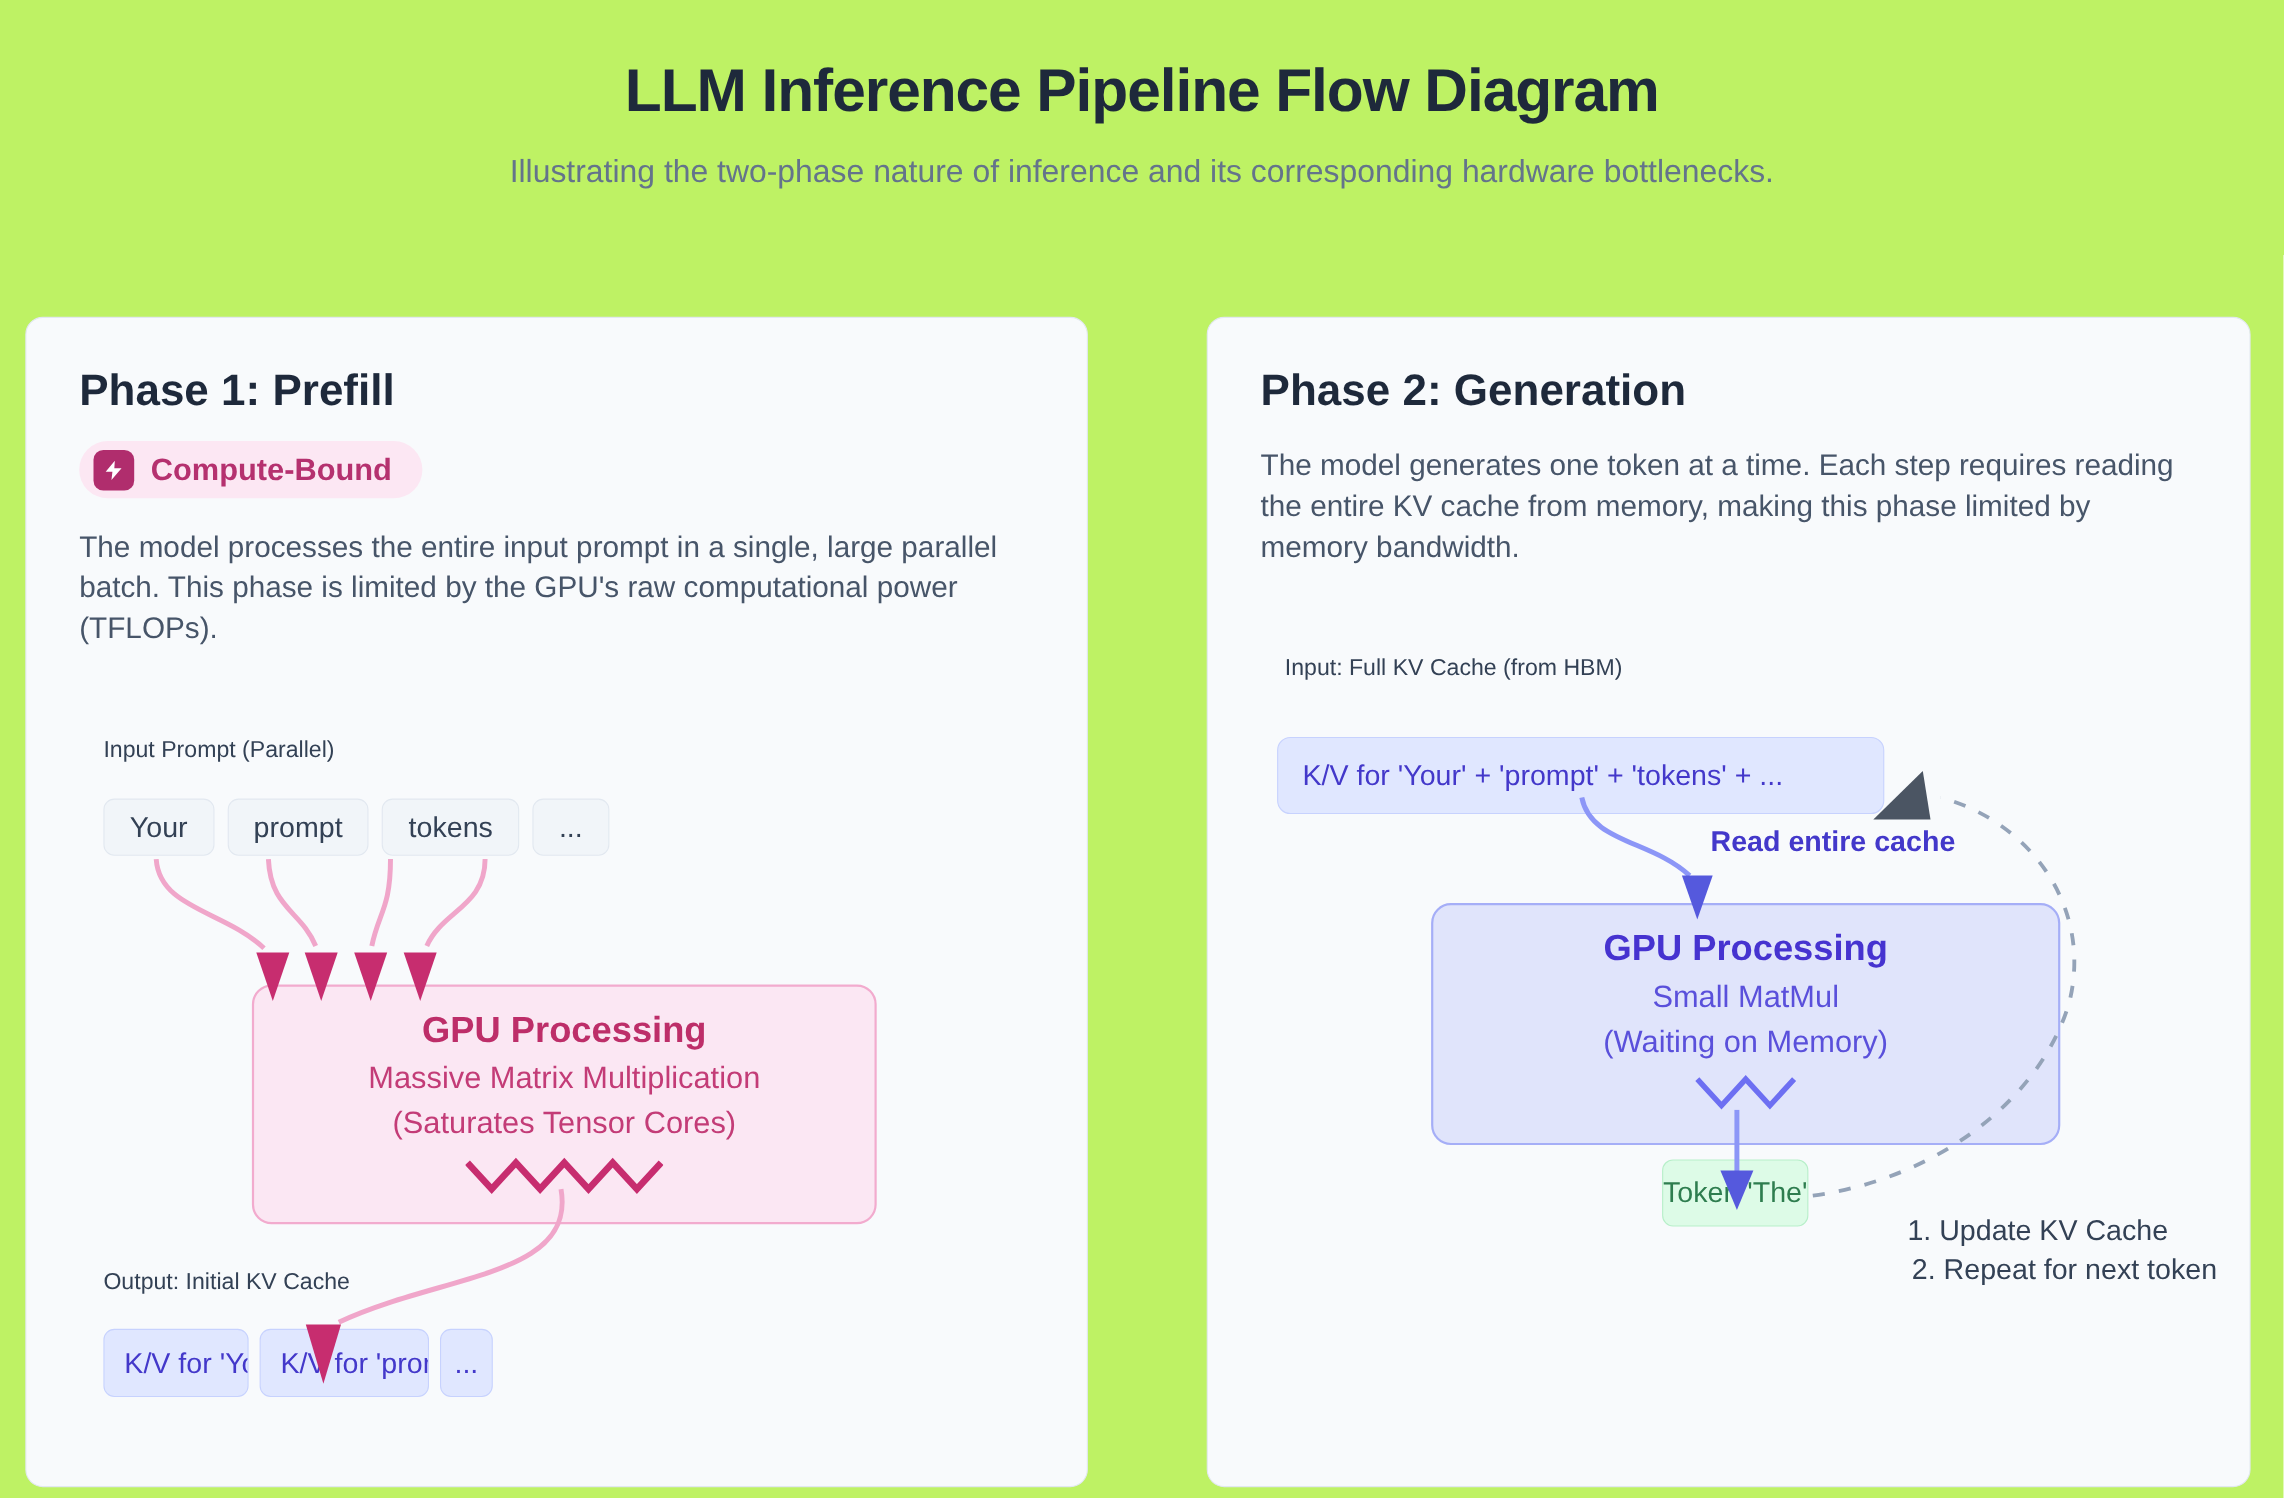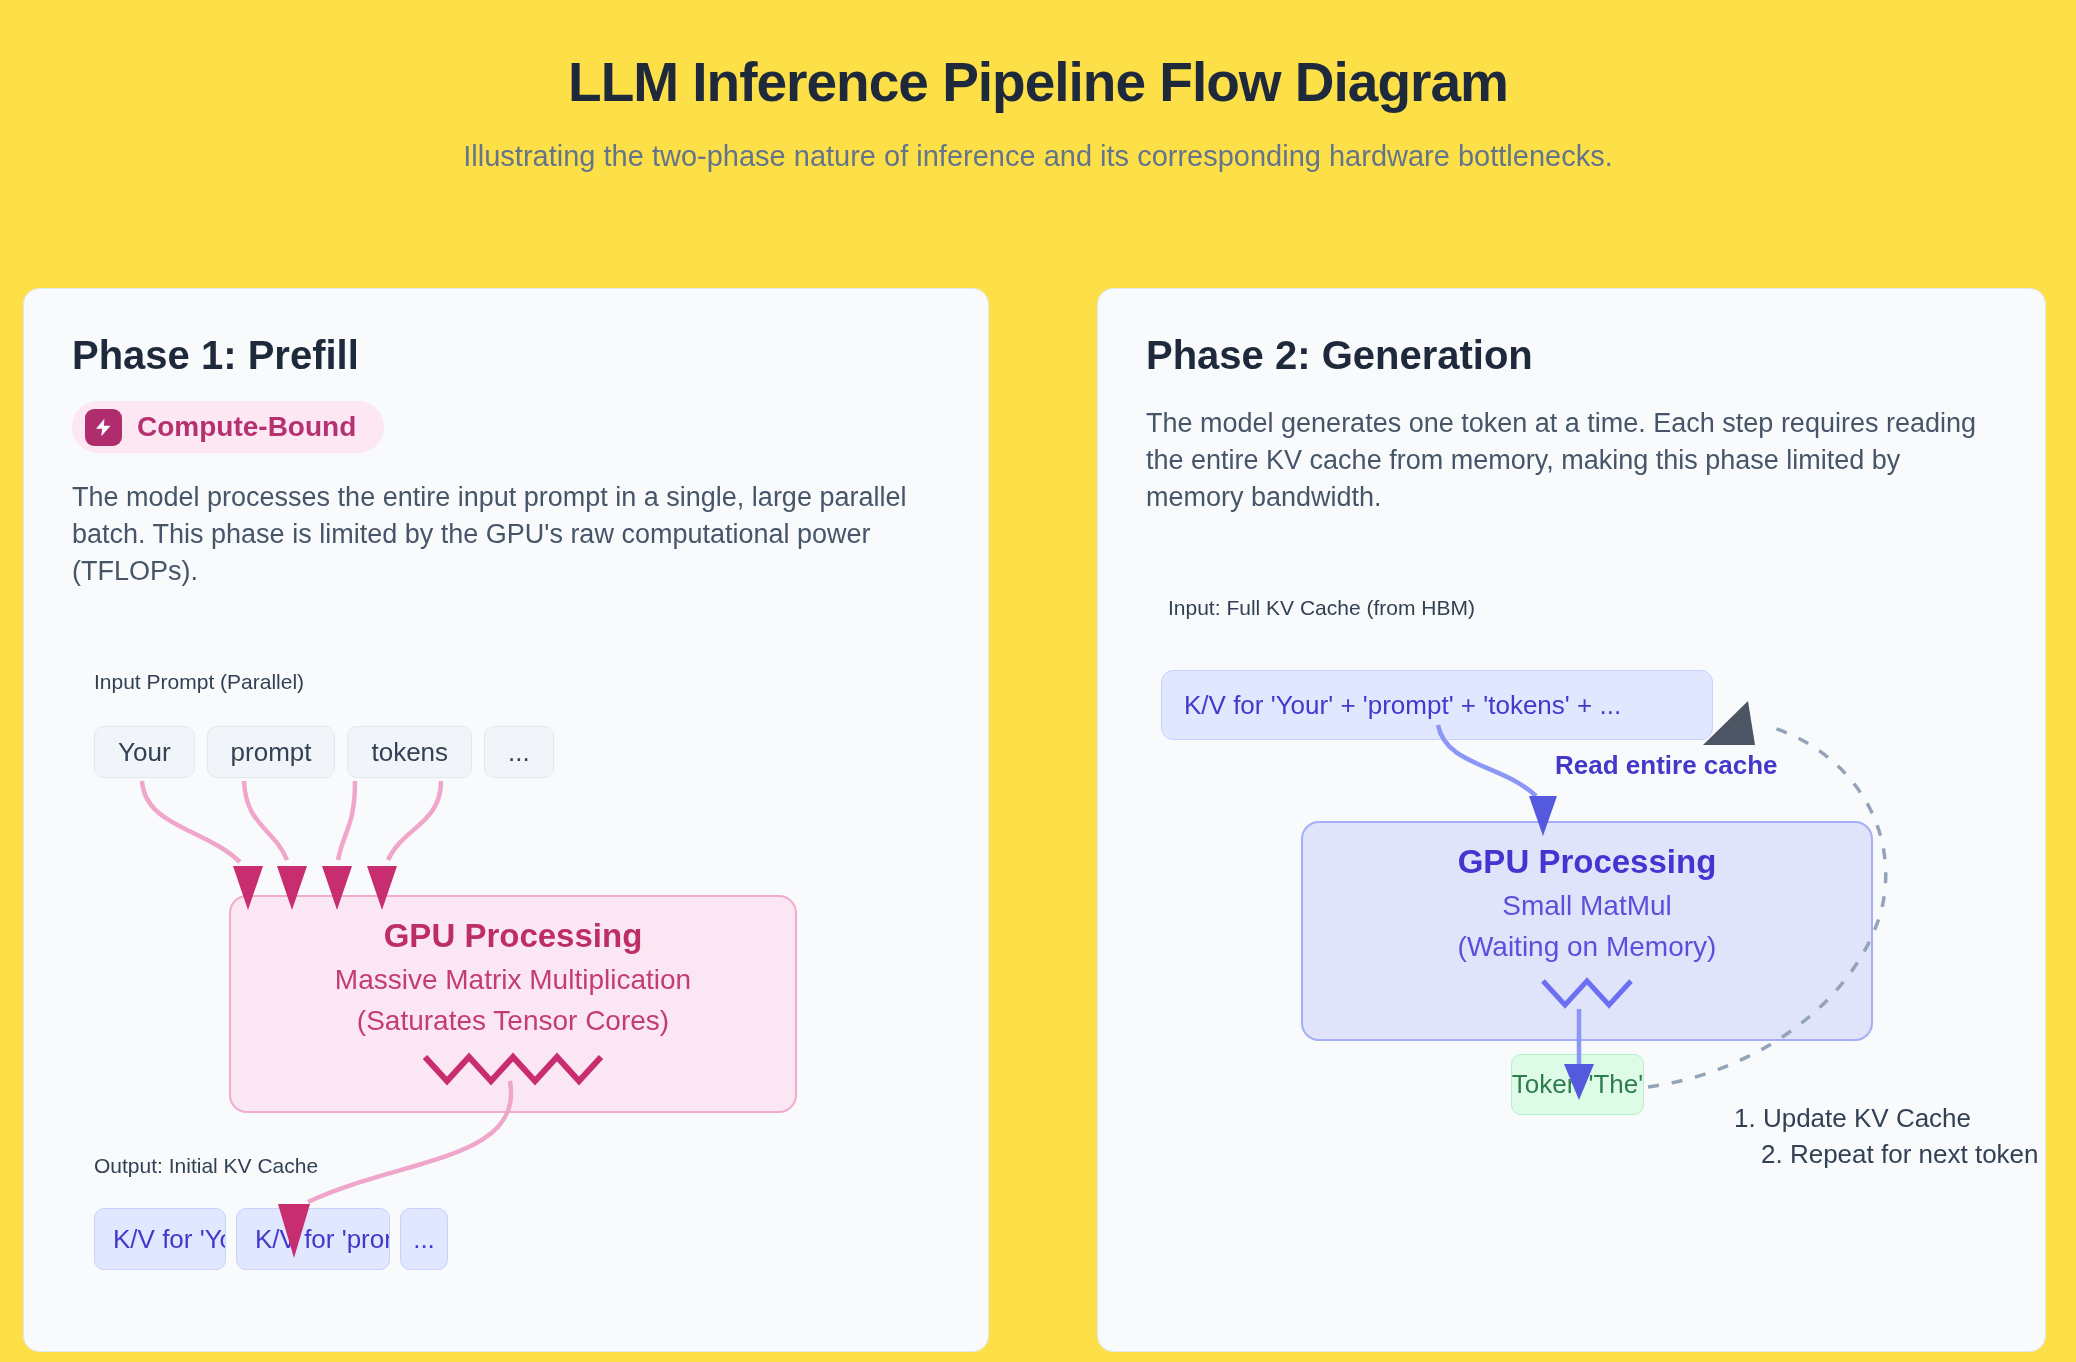--- a/index.html
+++ b/index.html
@@ -1,17 +1,17 @@
 <!DOCTYPE html>
 <html><head>
 <meta charset="utf-8">
 <style>
   html,body{margin:0;padding:0;background:#ffffff;}
   .page{
-    position:relative;width:2076px;height:1362px;background:#fde047;
+    position:relative;width:2076px;height:1362px;background:#bef264;
     font-family:"Liberation Sans","DejaVu Sans",sans-serif;color:#1e293b;overflow:hidden;
   }
   .hdr{padding-top:50px;text-align:center;}
   .title{font-size:55px;font-weight:bold;letter-spacing:-1px;color:#1e293b;margin:0;}
   .subtitle{margin-top:26px;font-size:29px;color:#64748b;}
   .cards{position:absolute;top:288px;left:23px;display:flex;gap:108px;}
   .card{
     box-sizing:border-box;background:#f8fafc;border:1px solid #e2e8f0;border-radius:16px;
     padding:42px 48px 0 48px;height:1064px;
   }
@@ -143,21 +143,21 @@
           <div class="gpu-line">Small MatMul</div>
           <div class="gpu-line">(Waiting on Memory)</div>
           <svg class="zigzag" width="92" height="32" viewBox="0 0 92 32">
             <polyline points="2,4 24,28 46,4 68,28 90,4" fill="none" stroke="#6d6ff2" stroke-width="5"></polyline>
           </svg>
         </div>
 
         <div class="tokenchip" style="left:365px;top:472px;width:133px;height:61px;">Token 'The'</div>
 
         <div class="notes" style="left:588px;top:518px;">1. Update KV Cache</div>
-        <div class="notes" style="left:615px;top:554px;text-align:center;">2. Repeat for next token</div>
+        <div class="notes" style="left:592px;top:554px;text-align:center;">2. Repeat for next token</div>
 
         <svg class="overlay" width="870" height="704" viewBox="0 0 870 704">
           <path d="M292,143 C300,184 356,182 390,214" fill="none" stroke="#8c96f7" stroke-width="4.5"></path>
           <polygon points="383,214 411,214 397,254" fill="#5559dd"></polygon>
           <line x1="433" y1="427" x2="433" y2="484" stroke="#8c96f7" stroke-width="4.5"></line>
           <polygon points="418,482 448,482 433,518" fill="#5559dd"></polygon>
           <path d="M502,505 C612,490 708,420 735,330 C757,243 700,165 618,143" fill="none" stroke="#94a3b8" stroke-width="3.5" stroke-dasharray="11 13"></path>
           <polygon points="557,163 602,119 609,163" fill="#4b5563"></polygon>
         </svg>
       </div>

